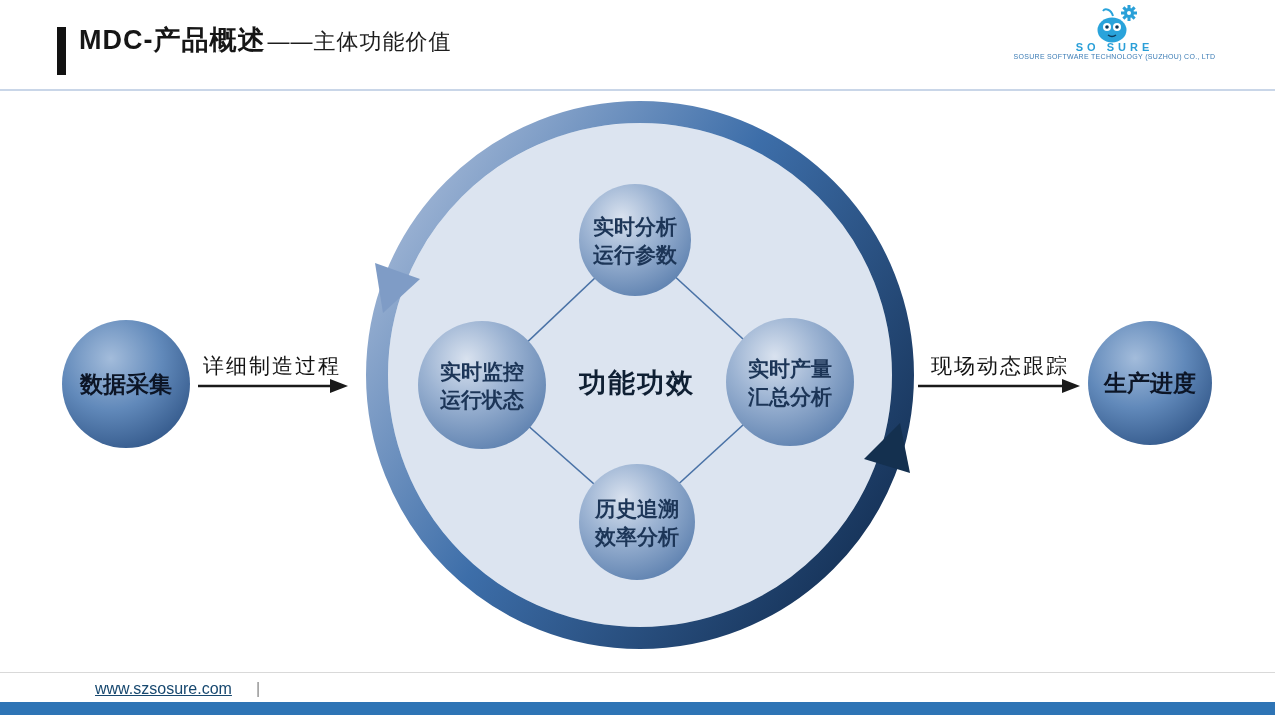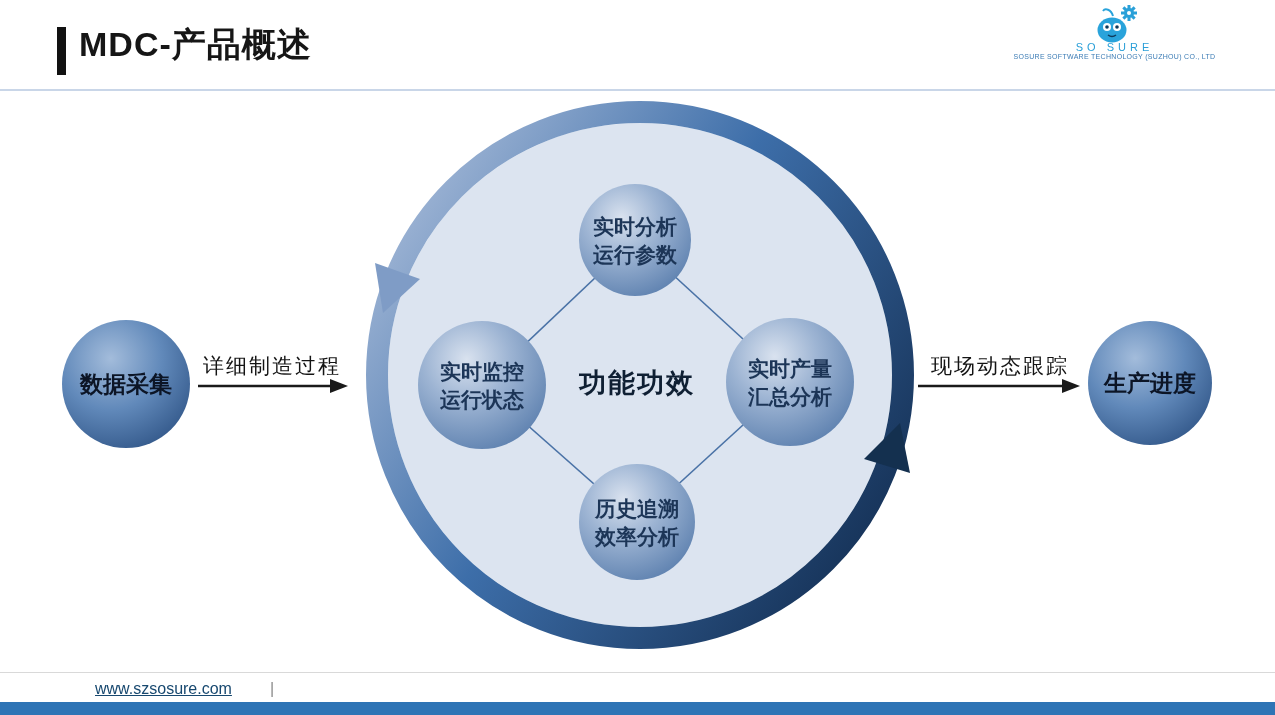--- a/index.html
+++ b/index.html
@@ -3,57 +3,58 @@
 <meta charset="utf-8">
 <style>
   html,body { margin:0; padding:0; background:#e9e9e9; }
   .slide {
     position:relative; width:1275px; height:715px; background:#ffffff;
     overflow:hidden; font-family:"Liberation Sans","DejaVu Sans",sans-serif;
   }
   
   .accent-bar { position:absolute; left:57px; top:27px; width:9px; height:48px; background:#111111; }
   .title-row { position:absolute; left:79px; top:22px; display:flex; align-items:baseline; white-space:nowrap; }
-  .title { font-size:34px; font-weight:700; color:#161616; margin:0; letter-spacing:1px; }
+  .title { font-size:27px; font-weight:700; color:#161616; margin:0; letter-spacing:1px; }
   .subtitle { font-size:22px; font-weight:400; color:#1d1d1d; margin-left:2px; letter-spacing:1px; }
   .header-divider { position:absolute; top:89px; left:0; width:1275px; height:2px; background:#c9d6e8; }
 
   .logo-block { position:absolute; right:48px; top:4px; width:225px; text-align:center; }
   .mascot { display:block; margin:0 auto; }
-  .brand { font-size:11px; font-weight:400; color:#2a9fd8; letter-spacing:4px; margin-top:-5px; }
+  .brand { font-size:11px; font-weight:700; color:#2a9fd8; letter-spacing:4px; margin-top:-5px; }
   .company { font-size:13.5px; font-weight:700; color:#17486f; margin-top:2px; white-space:nowrap; }
   .company-en { font-size:7px; color:#3c7cb5; white-space:nowrap; letter-spacing:0.3px; }
 
   
   .diagram { position:absolute; left:0; top:90px; width:1275px; height:582px; }
   .bubble-text { font-family:"Liberation Sans","DejaVu Sans",sans-serif; font-size:21px; font-weight:600;
                  fill:#1c3557; text-anchor:middle; dominant-baseline:central; }
   .center-text { font-family:"Liberation Sans","DejaVu Sans",sans-serif; font-size:27px; font-weight:700;
                  fill:#0f1f33; text-anchor:middle; dominant-baseline:central; letter-spacing:2px; }
   .node-text   { font-family:"Liberation Sans","DejaVu Sans",sans-serif; font-size:23px; font-weight:700;
                  fill:#0c1526; text-anchor:middle; dominant-baseline:central; }
   .arrow-label { font-family:"Liberation Sans","DejaVu Sans",sans-serif; font-size:21px; fill:#141414;
                  text-anchor:middle; letter-spacing:2px; }
 
   
   .footer-divider { position:absolute; top:672px; left:0; width:1275px; height:1px; background:#d9d9d9; }
-  .footer-content { position:absolute; top:680px; left:95px; display:flex; align-items:center; gap:38px; font-size:16px; }
+  .footer-content { position:absolute; top:680px; left:95px; display:flex; align-items:center; gap:24px; font-size:16px; }
   .website-link { color:#17486f; text-decoration:underline; cursor:pointer; }
   .footer-separator { color:#8a8a8a; }
   .footer-slogan { color:#17365d; letter-spacing:1px; font-weight:600; }
   .bottom-bar { position:absolute; bottom:0; left:0; width:1275px; height:13px; background:#2e74b5; }
 </style>
 </head>
 <body>
 
 <div class="slide">
 
   <div class="accent-bar"></div>
   <div class="title-row">
     <h1 class="title">MDC-产品概述</h1>
+    <span class="subtitle">——主体功能价值</span>
   </div>
 
   <div class="logo-block">
     <svg class="mascot" width="52" height="42" viewBox="0 0 52 42">
       <g fill="#2aa0d8" transform="translate(40,9)">
         <rect x="-1.5" y="-8" width="3" height="16"></rect>
         <rect x="-8" y="-1.5" width="16" height="3"></rect>
         <rect x="-1.5" y="-8" width="3" height="16" transform="rotate(45)"></rect>
         <rect x="-8" y="-1.5" width="16" height="3" transform="rotate(45)"></rect>
         <circle r="5"></circle>

